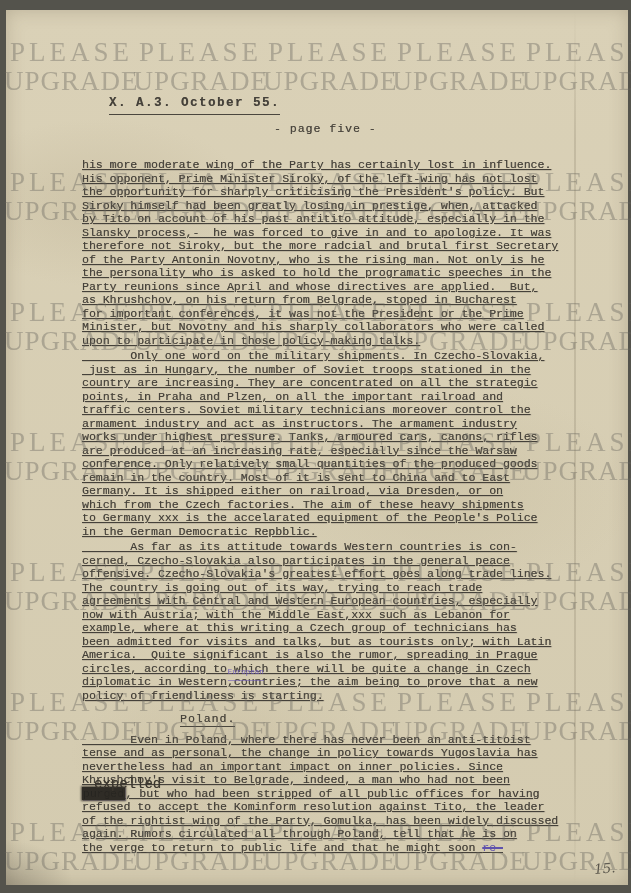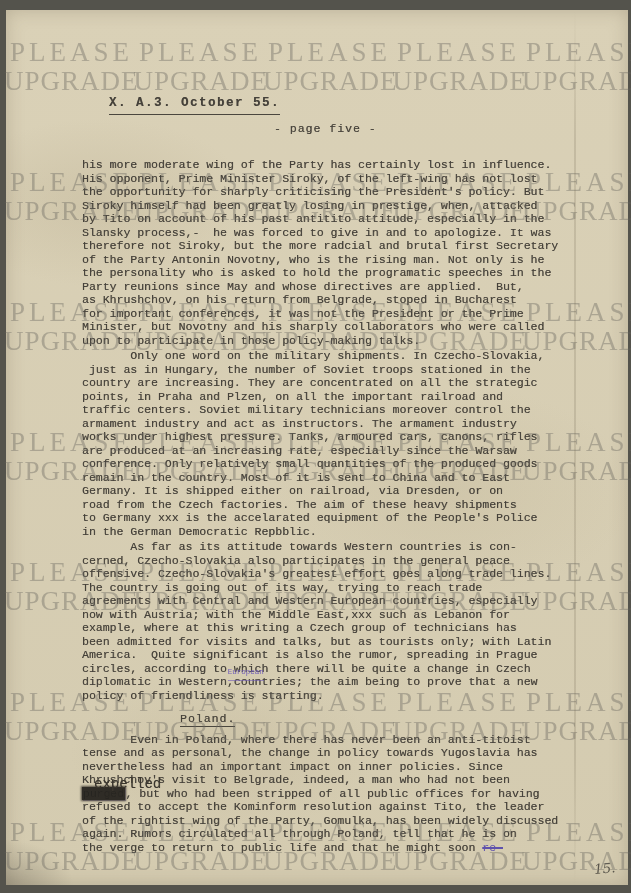--- a/index.html
+++ b/index.html
@@ -38,21 +38,21 @@
   .doc-ref{
     position:absolute;left:103px;top:86px;
     font-size:12.5px;font-weight:bold;letter-spacing:1.5px;
     border-bottom:1.5px solid #4a463e;padding-bottom:4px;
   }
   .page-label{position:absolute;left:268px;top:112px;font-size:11.5px;letter-spacing:1px;}
   .document-body{
     position:absolute;left:76px;top:148px;width:505px;
     font-size:11.5px;line-height:13.5px;
   }
-  .paragraph{margin:0 0 2px 0;}
+  .paragraph{margin:0 0 2px 0;text-decoration:underline;}
   .line{white-space:pre;}
   .section-heading{
     margin:10px 0 7px 98px;
   }
   .section-heading span{
     font-weight:normal;letter-spacing:1px;
     border-bottom:1.5px solid #4a463e;padding-bottom:1px;
   }
   .ins{position:relative;}
   .ins-word{
@@ -92,39 +92,39 @@
       <div class="paragraph">
         <div class="line">his more moderate wing of the Party has certainly lost in influence.</div>
         <div class="line">His opponent, Prime Minister Siroky, of the left-wing has not lost</div>
         <div class="line">the opportunity for sharply criticising the President's policy. But</div>
         <div class="line">Siroky himself had been greatly losing in prestige, when, attacked</div>
         <div class="line">by Tito on account of his past antitito attitude, especially in the</div>
         <div class="line">Slansky process,-  he was forced to give in and to apologize. It was</div>
         <div class="line">therefore not Siroky, but the more radcial and brutal first Secretary</div>
         <div class="line">of the Party Antonin Novotny, who is the rising man. Not only is he</div>
         <div class="line">the personality who is asked to hold the programatic speeches in the</div>
-        <div class="line">Party reunions since May and whose directives are applied.  But,</div>
+        <div class="line">Party reunions since April and whose directives are applied.  But,</div>
         <div class="line">as Khrushchov, on his return from Belgrade, stoped in Bucharest</div>
         <div class="line">for important conferences, it was not the President or the Prime</div>
         <div class="line">Minister, but Novotny and his sharply collaborators who were called</div>
         <div class="line">upon to participate in those policy-making talks.</div>
       </div>
       <div class="paragraph">
         <div class="line">       Only one word on the military shipments. In Czecho-Slovakia,</div>
         <div class="line"> just as in Hungary, the number of Soviet troops stationed in the</div>
         <div class="line">country are increasing. They are concentrated on all the strategic</div>
         <div class="line">points, in Praha and Plzen, on all the important railroad and</div>
         <div class="line">traffic centers. Soviet military technicians moreover control the</div>
         <div class="line">armament industry and act as instructors. The armament industry</div>
         <div class="line">works under highest pressure. Tanks, armoured cars, canons, rifles</div>
         <div class="line">are produced at an increasing rate, especially since the Warsaw</div>
         <div class="line">conference. Only relatively small quantities of the produced goods</div>
         <div class="line">remain in the country. Most of it is sent to China and to East</div>
         <div class="line">Germany. It is shipped either on railroad, via Dresden, or on</div>
-        <div class="line">road from the Czech factories. The aim of these heavy shipments</div>
+        <div class="line">which from the Czech factories. The aim of these heavy shipments</div>
         <div class="line">to Germany xxx is the accelarated equipment of the People's Police</div>
         <div class="line">in the German Democratic Repbblic.</div>
       </div>
       <div class="paragraph">
         <div class="line">       As far as its attitude towards Western countries is con-</div>
         <div class="line">cerned, Czecho-Slovakia also participates in the general peace</div>
         <div class="line">offensive. Czecho-Slovakia's greatest effort goes along trade lines.</div>
         <div class="line">The country is going out of its way, trying to reach trade</div>
         <div class="line">agreements with Central and Western European countries, especially</div>
         <div class="line">now with Austria; with the Middle East,xxx such as Lebanon for</div>

